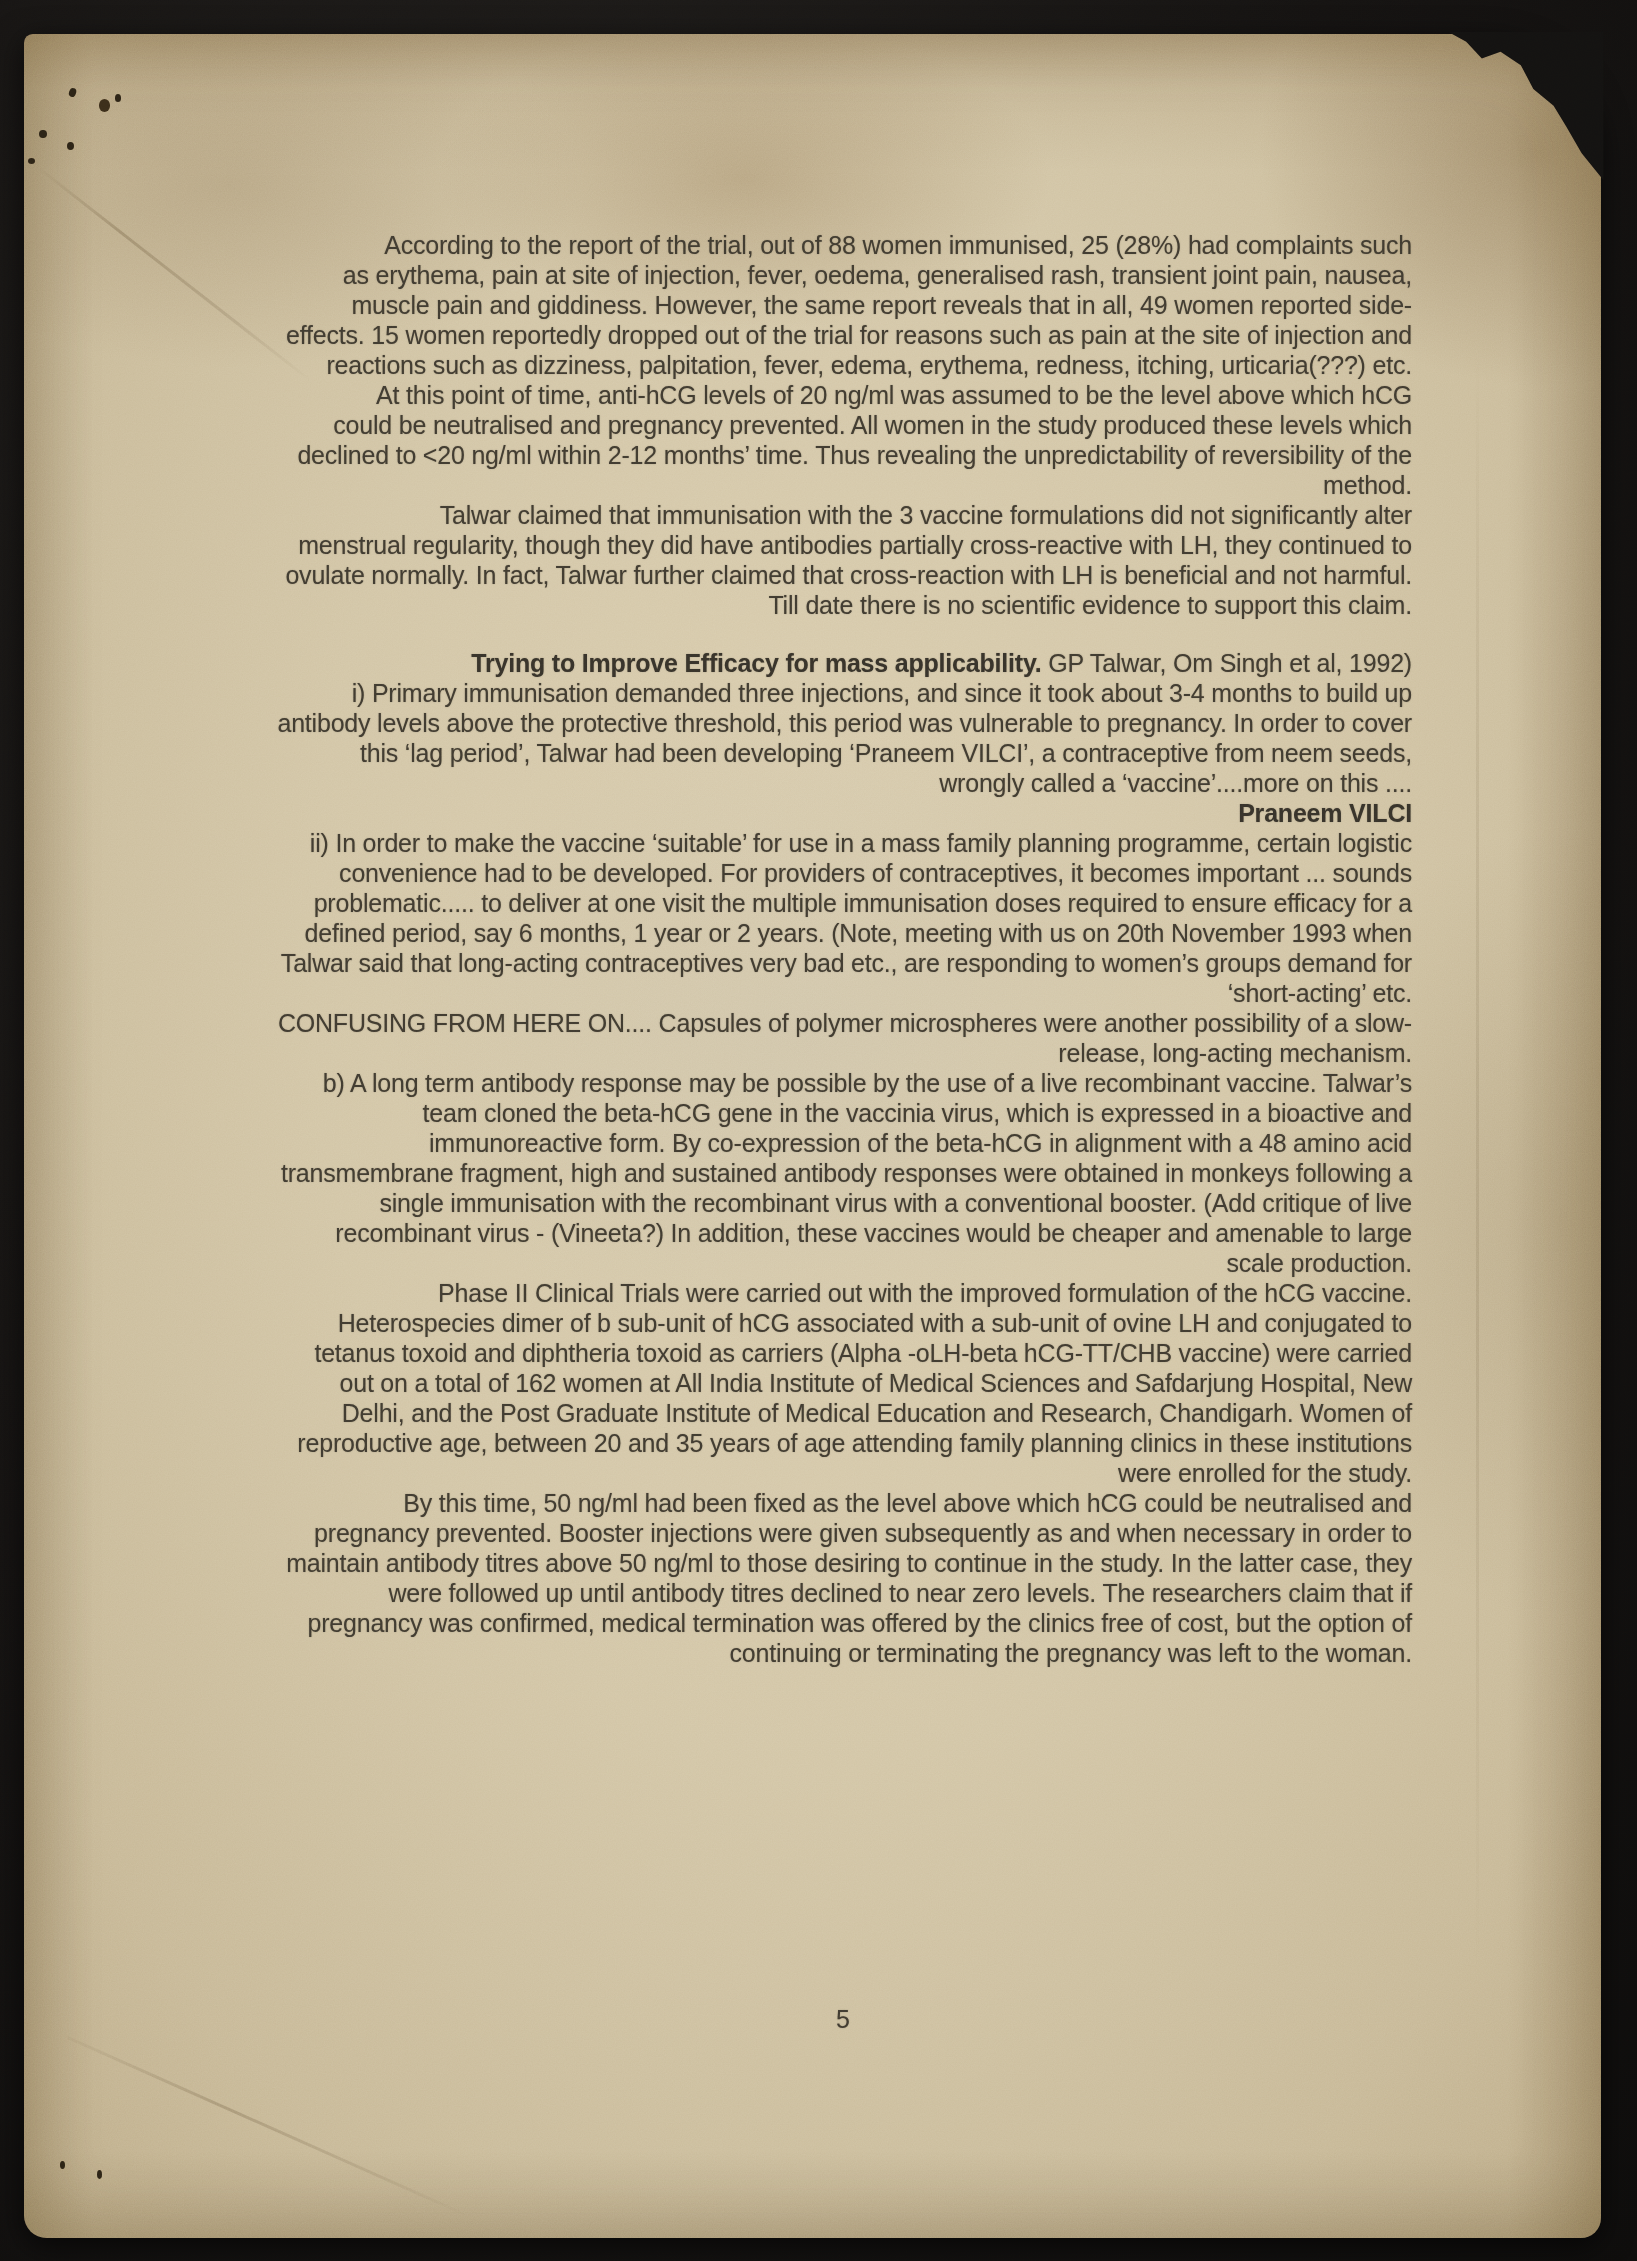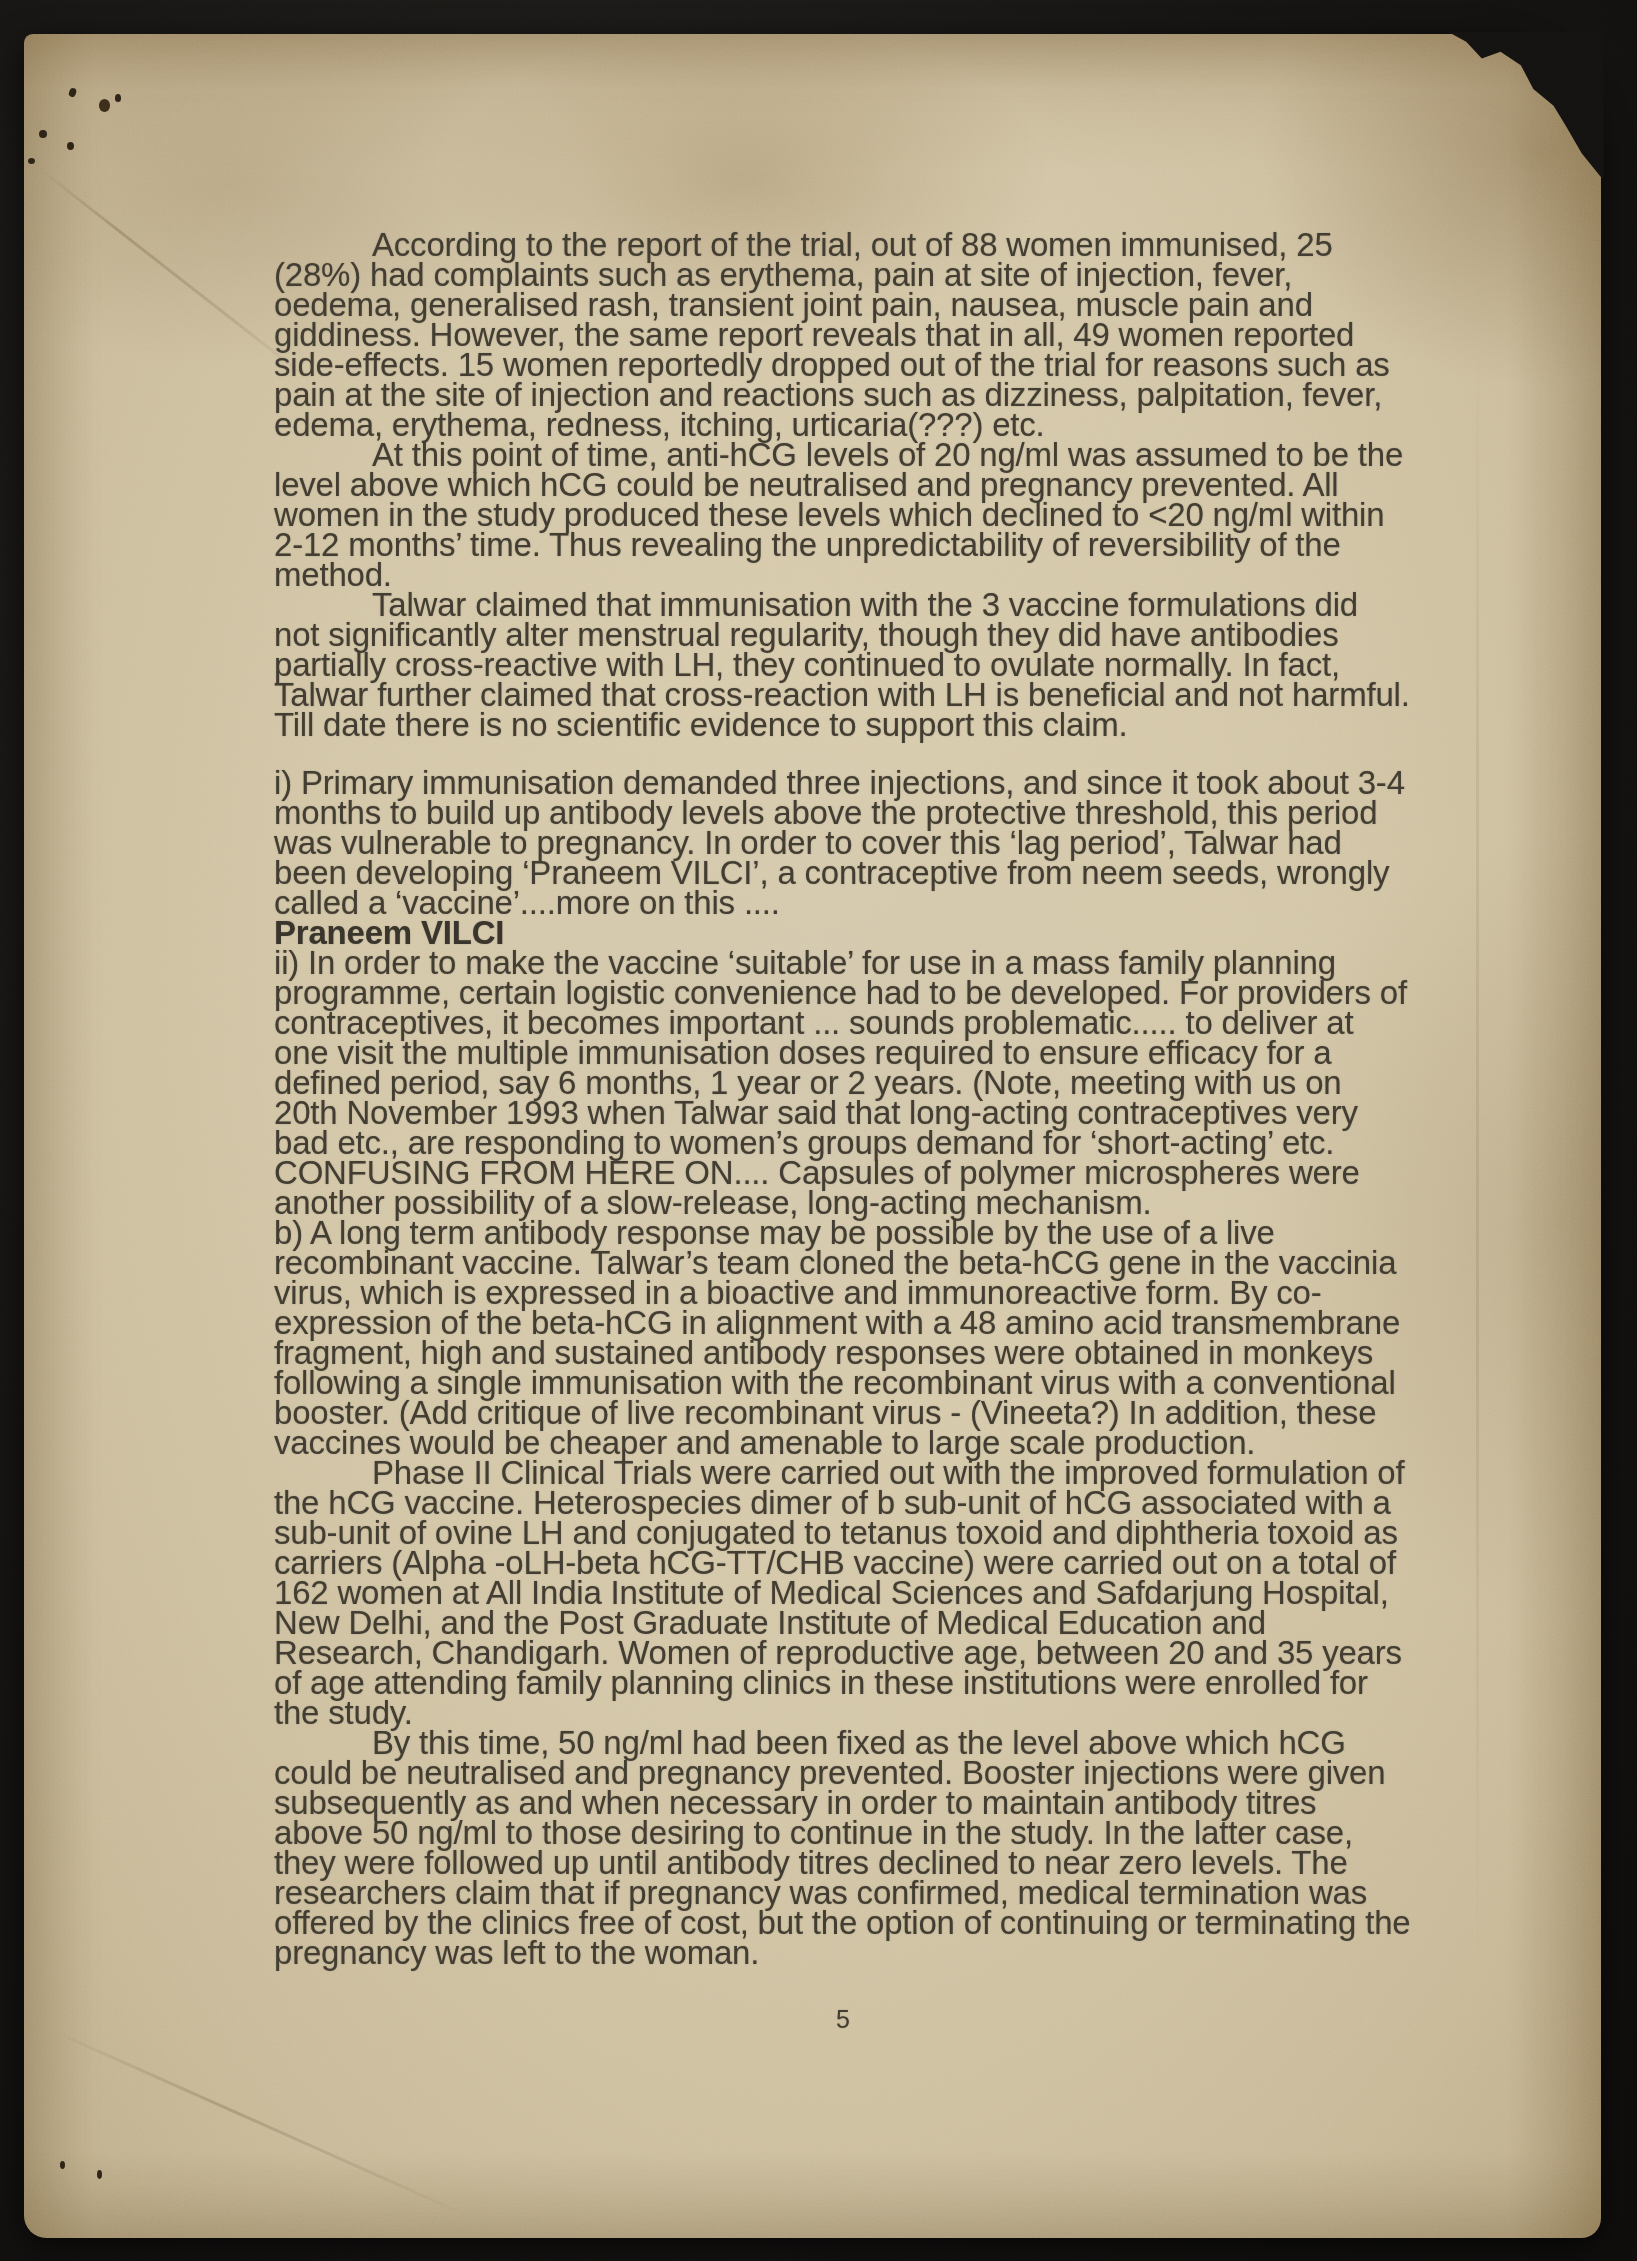--- a/index.html
+++ b/index.html
@@ -55,22 +55,22 @@
   .s2 { left: 75px; top: 65px; width: 11.3px; height: 12.5px; background: #3a2d1a; }
   .s3 { left: 91px; top: 60px;  width: 6.3px; height: 8.1px; }
   .s4 { left: 15px;  top: 96px; width: 7.5px; height: 8.1px; }
   .s5 { left: 43px;  top: 108px; width: 6.9px; height: 8.1px; }
   .s6 { left: 3.8px;   top: 124px; width: 7.5px; height: 6.3px; }
   .s7 { left: 36px;  top: 2127px; width: 5px;  height: 8.1px; }
   .s8 { left: 73px; top: 2136px; width: 5px;  height: 8.8px; }
 
   .content {
     position: absolute; left: 250px; top: 196px; width: 1138px;
-    font-size: 33px; line-height: 30px; letter-spacing: -0.2px;
-    color: #3f3a30; text-align: left;
+    font-size: 25px; line-height: 30px; letter-spacing: -0.2px;
+    color: #3f3a30; text-align: right;
     text-shadow: 0 0 1.3px rgba(63,58,48,0.45);
   }
   .para { margin: 0; }
   .indent { text-indent: 98px; }
   .bold { font-weight: bold; color: #36322a; }
   .spacer { height: 27.5px; }
   .u { text-decoration-thickness: 2.5px; text-underline-offset: 5.6px; }
 
   .page-number {
     position: absolute; left: 250px; top: 1971px; width: 1138px;
@@ -105,20 +105,21 @@
     <div class="content">
 
       <p class="para indent">According to the report of the trial, out of 88 women immunised, 25 (28%) had complaints such as erythema, pain at site of injection, fever, oedema, generalised rash, transient joint pain, nausea, muscle pain and giddiness. However, the same report reveals that in all, 49 women reported side-effects. 15 women reportedly dropped out of the trial for reasons such as pain at the site of injection and reactions such as dizziness, palpitation, fever, edema, erythema, redness, itching, urticaria(???) etc.</p>
 
       <p class="para indent">At this point of time, anti-hCG levels of 20 ng/ml was assumed to be the level above which hCG could be neutralised and pregnancy prevented. All women in the study produced these levels which declined to &lt;20 ng/ml within 2-12 months’ time. Thus revealing the unpredictability of reversibility of the method.</p>
 
       <p class="para indent">Talwar claimed that immunisation with the 3 vaccine formulations did not significantly alter menstrual regularity, though they did have antibodies partially cross-reactive with LH, they continued to ovulate normally. In fact, Talwar further claimed that cross-reaction with LH is beneficial and not harmful. Till date there is no scientific evidence to support this claim.</p>
 
       <div class="spacer"></div>
 
+      <p class="para"><span class="bold">Trying to Improve Efficacy for mass applicability.</span><span> GP Talwar, Om Singh et al, 1992)</span></p>
 
 
       <p class="para">i) Primary immunisation demanded three injections, and since it took about 3-4 months to build up antibody levels above the protective threshold, this period was vulnerable to pregnancy. In order to cover this ‘lag period’, Talwar had been developing ‘Praneem VILCI’, a contraceptive from neem seeds, wrongly called a ‘vaccine’....more on this ....</p>
 
       <p class="para bold">Praneem VILCI</p>
 
       <p class="para">ii) In order to make the vaccine ‘suitable’ for use in a mass family planning programme, certain logistic convenience had to be developed. For providers of contraceptives, it becomes important ... sounds problematic..... to deliver at one visit the multiple immunisation doses required to ensure efficacy for a defined period, say 6 months, 1 year or 2 years. (Note, meeting with us on 20th November 1993 when Talwar said that long-acting contraceptives very bad etc., are responding to women’s groups demand for ‘short-acting’ etc.</p>
 
       <p class="para">CONFUSING FROM HERE ON.... Capsules of polymer microspheres were another possibility of a slow-release, long-acting mechanism.</p>
 

